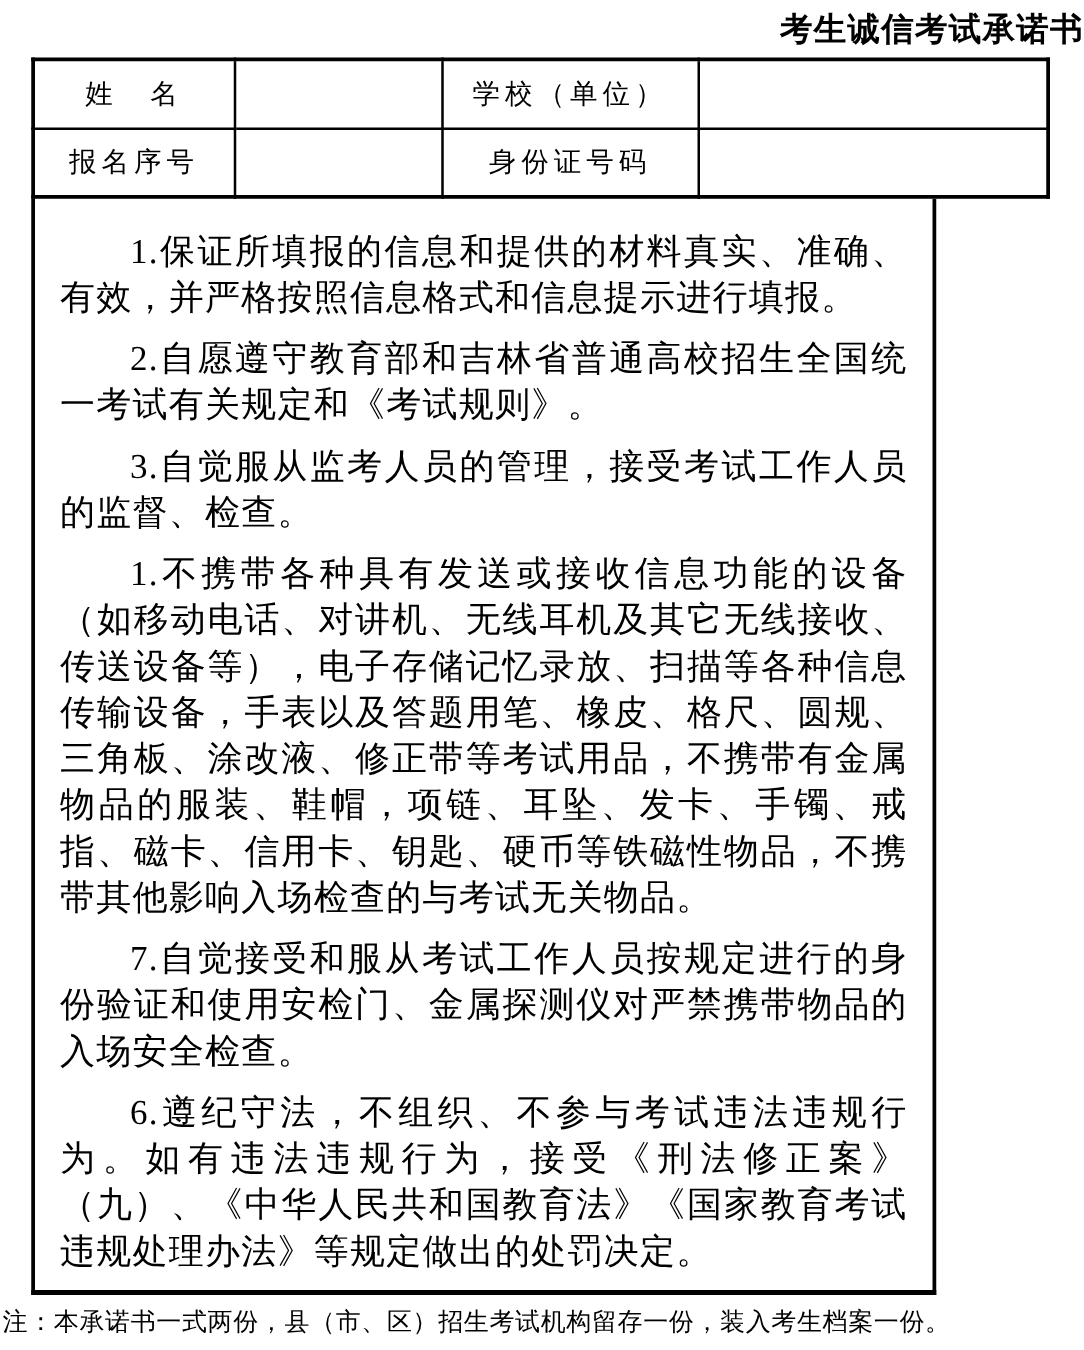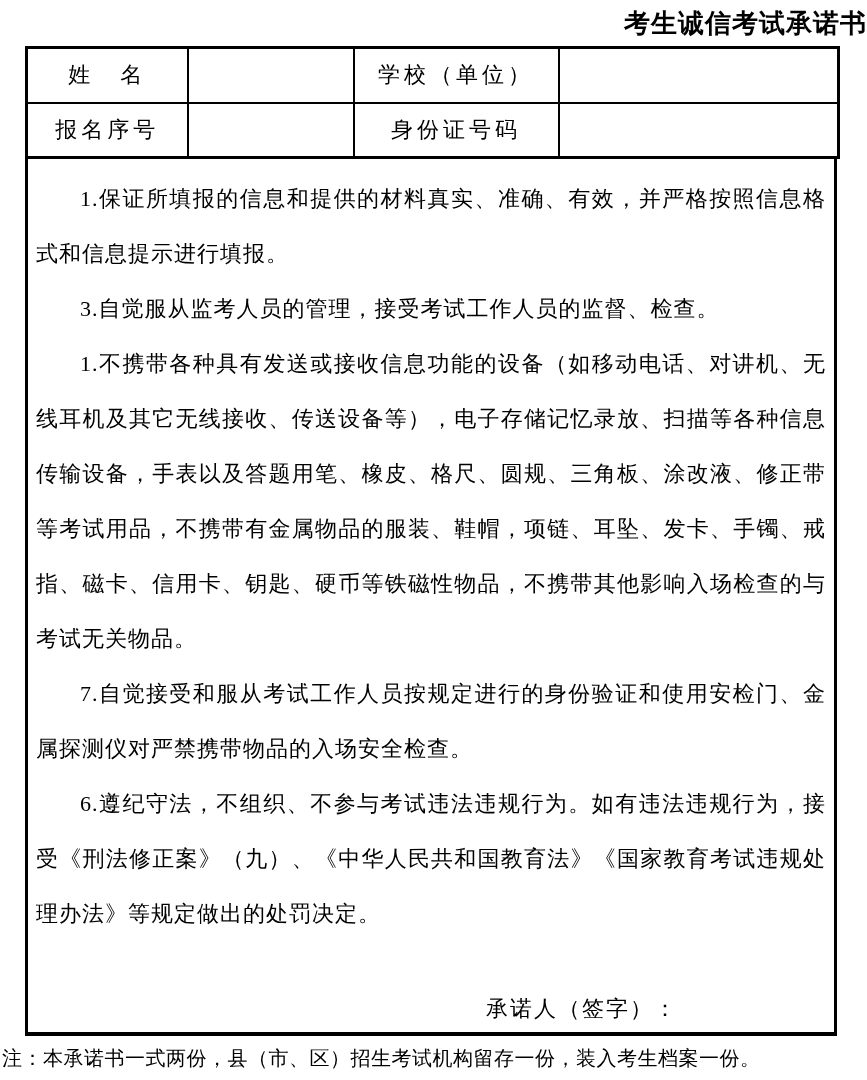--- a/index.html
+++ b/index.html
@@ -18,21 +18,21 @@
     text-align: right;
     font-family: "Liberation Sans", "DejaVu Sans", sans-serif;
     font-weight: 700;
     font-size: 26px;
     letter-spacing: 1px;
     margin: 5px 0 5px 0;
     line-height: 36px;
   }
   .doc {
     margin-left: 25px;
-    width: 812px;
+    width: 724px;
   }
   table.form {
     border-collapse: collapse;
     width: 812px;
     table-layout: fixed;
   }
   table.form td {
     border: 2px solid #000;
     height: 55px;
     box-sizing: border-box;
@@ -57,24 +57,24 @@
   .commit-heading {
     font-family: "Liberation Sans", "DejaVu Sans", sans-serif;
     font-weight: 700;
     font-size: 22px;
     text-indent: 2em;
     line-height: 42px;
     letter-spacing: 1px;
     margin: 0;
   }
   .para {
-    margin: 0;
+    margin: 12px;
     text-indent: 2em;
-    font-size: 22px;
-    line-height: 55px;
+    font-size: 28px;
+    line-height: 37px;
     letter-spacing: 1px;
     text-align: justify;
   }
   .signature {
     margin: 46px 148px 0 auto;
     width: fit-content;
     font-size: 22px;
   }
   .sig-line {
     line-height: 44px;
@@ -118,20 +118,21 @@
         <td>报名序号</td>
         <td></td>
         <td>身份证号码</td>
         <td></td>
       </tr>
     </tbody>
   </table>
 
   <div class="commit-box">
     <p class="para">1.保证所填报的信息和提供的材料真实、准确、有效，并严格按照信息格式和信息提示进行填报。</p>
+    <p class="para">2.自愿遵守教育部和吉林省普通高校招生全国统一考试有关规定和《考试规则》。</p>
     <p class="para">3.自觉服从监考人员的管理，接受考试工作人员的监督、检查。</p>
     <p class="para">1.不携带各种具有发送或接收信息功能的设备（如移动电话、对讲机、无线耳机及其它无线接收、传送设备等），电子存储记忆录放、扫描等各种信息传输设备，手表以及答题用笔、橡皮、格尺、圆规、三角板、涂改液、修正带等考试用品，不携带有金属物品的服装、鞋帽，项链、耳坠、发卡、手镯、戒指、磁卡、信用卡、钥匙、硬币等铁磁性物品，不携带其他影响入场检查的与考试无关物品。</p>
     <p class="para">7.自觉接受和服从考试工作人员按规定进行的身份验证和使用安检门、金属探测仪对严禁携带物品的入场安全检查。</p>
     <p class="para">6.遵纪守法，不组织、不参与考试违法违规行为。如有违法违规行为，接受《刑法修正案》（九）、《中华人民共和国教育法》《国家教育考试违规处理办法》等规定做出的处罚决定。</p>
 
     <div class="signature">
       <div class="sig-line">承诺人（签字）：</div>
       <div class="date-line">年　月　日</div>
     </div>
   </div>

